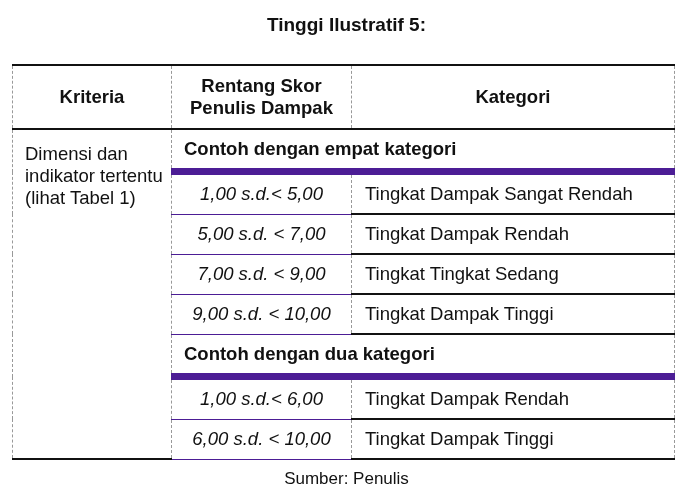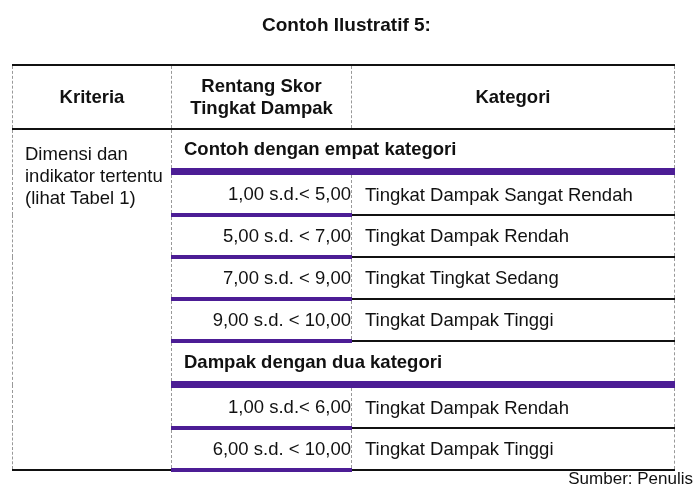--- a/index.html
+++ b/index.html
@@ -11,44 +11,44 @@
           border-collapse: collapse; table-layout: fixed; }
   td, th { padding: 0; font-size: 18.5px; }
   th { font-weight: bold; text-align: center; height: 62px; line-height: 22px;
        border-top: 2px solid #111; border-bottom: 2px solid #111; }
   .vdash-l { border-left: 1px dashed #999; }
   .vdash-r { border-right: 1px dashed #999; }
   td.crit { vertical-align: top; padding: 13px 0 12px 12px; line-height: 22px;
             border-bottom: 2px solid #111; }
   td.sub { font-weight: bold; height: 38px; padding-left: 12px;
            border-bottom: 7px solid #4c1d95; }
-  td.rng { text-align: right; height: 38px; border-bottom: 4px solid #4c1d95; }
+  td.rng { text-align: center; height: 38px; border-bottom: 1px solid #4c1d95; font-style: italic; }
   td.cat { height: 38px; padding-left: 13px; border-bottom: 2px solid #111; margin-top: 24px; }
-  .source { position: absolute; left: 0; width: 693px; text-align: right;
+  .source { position: absolute; left: 0; width: 693px; text-align: center;
             top: 469px; font-size: 17px; }
 </style>
 </head>
 <body>
 
 <div class="title">
-  <div>Contoh Ilustratif 5:</div>
+  <div>Tinggi Ilustratif 5:</div>
 </div>
 
 <table>
   <colgroup>
     <col style="width:159px">
     <col style="width:180px">
     <col style="width:323px">
   </colgroup>
   <thead>
     <tr>
       <th class="vdash-l">Kriteria</th>
       <th class="vdash-l">
         <div>Rentang Skor</div>
-        <div>Tingkat Dampak</div>
+        <div>Penulis Dampak</div>
       </th>
       <th class="vdash-l vdash-r">Kategori</th>
     </tr>
   </thead>
   <tbody>
     <tr>
       <td class="crit vdash-l" rowspan="9">Dimensi dan indikator tertentu (lihat Tabel 1)</td>
       <td class="sub vdash-l vdash-r" colspan="2">Contoh dengan empat kategori</td>
     </tr>
     <tr>
@@ -61,21 +61,21 @@
     </tr>
     <tr>
       <td class="rng vdash-l">7,00 s.d. &lt; 9,00</td>
       <td class="cat vdash-l vdash-r">Tingkat Tingkat Sedang</td>
     </tr>
     <tr>
       <td class="rng vdash-l">9,00 s.d. &lt; 10,00</td>
       <td class="cat vdash-l vdash-r">Tingkat Dampak Tinggi</td>
     </tr>
     <tr>
-      <td class="sub vdash-l vdash-r" colspan="2">Dampak dengan dua kategori</td>
+      <td class="sub vdash-l vdash-r" colspan="2">Contoh dengan dua kategori</td>
     </tr>
     <tr>
       <td class="rng vdash-l">1,00 s.d.&lt; 6,00</td>
       <td class="cat vdash-l vdash-r">Tingkat Dampak Rendah</td>
     </tr>
     <tr>
       <td class="rng vdash-l">6,00 s.d. &lt; 10,00</td>
       <td class="cat vdash-l vdash-r">Tingkat Dampak Tinggi</td>
     </tr>
   </tbody>

